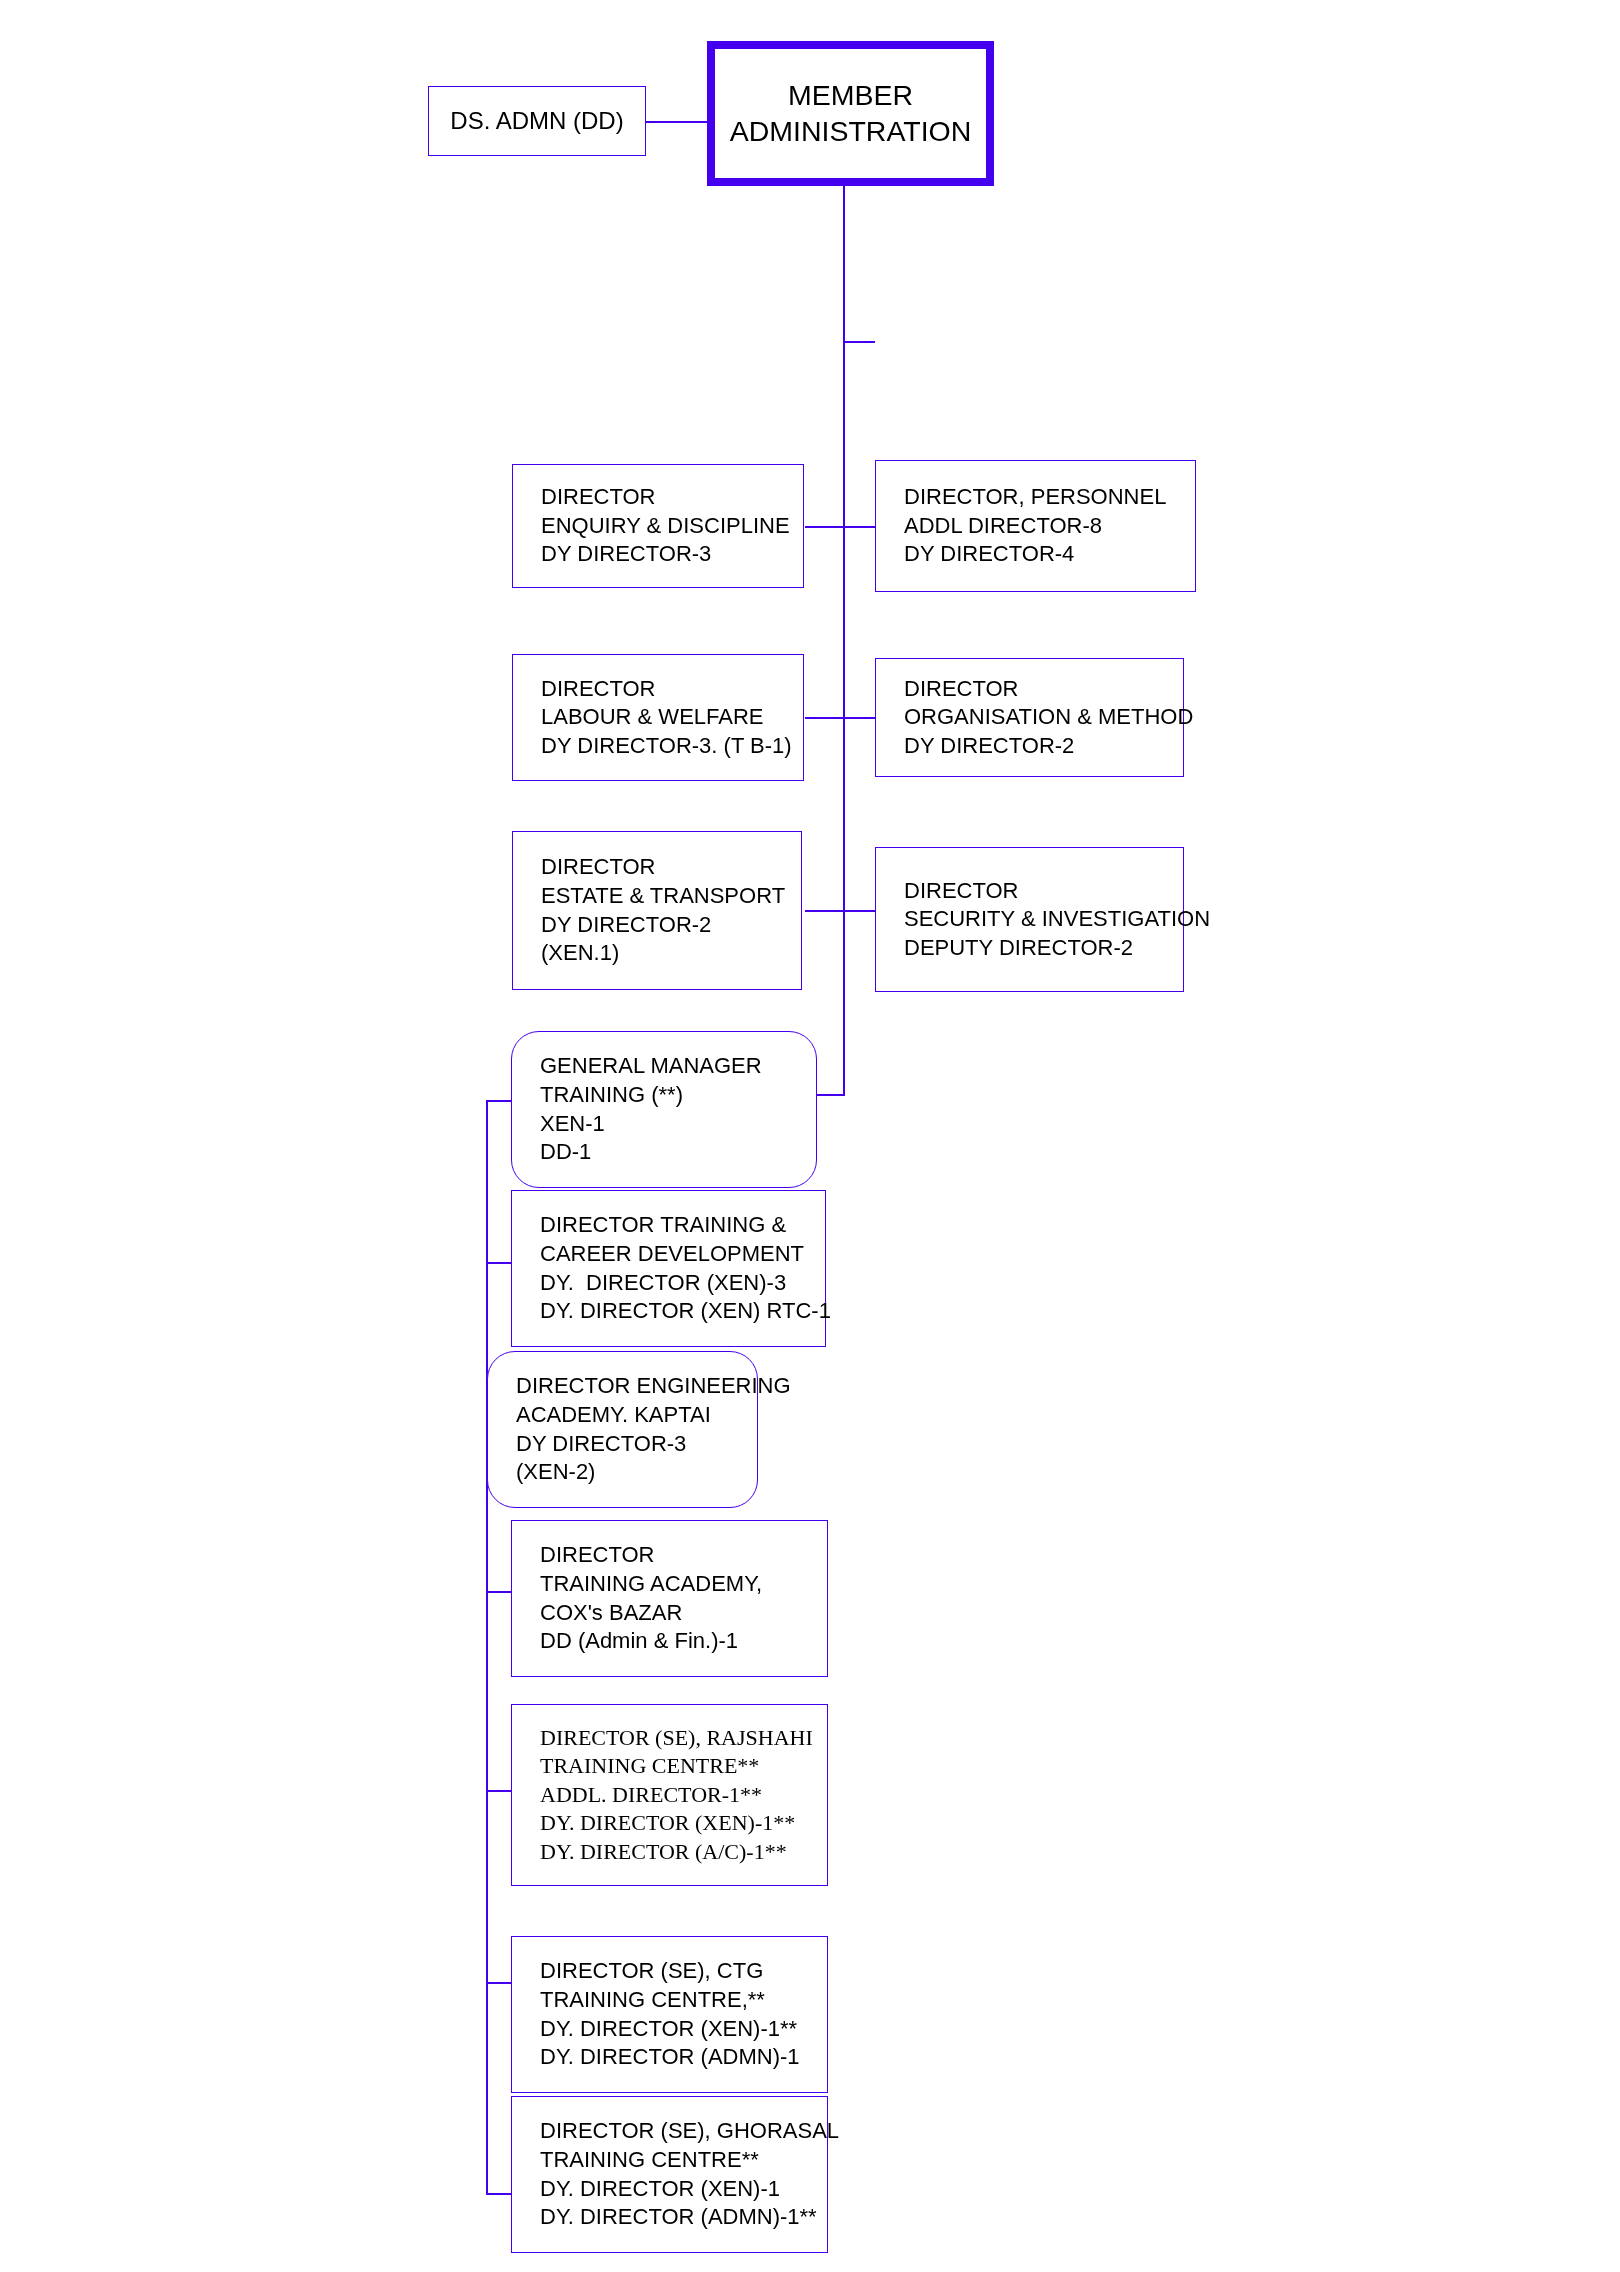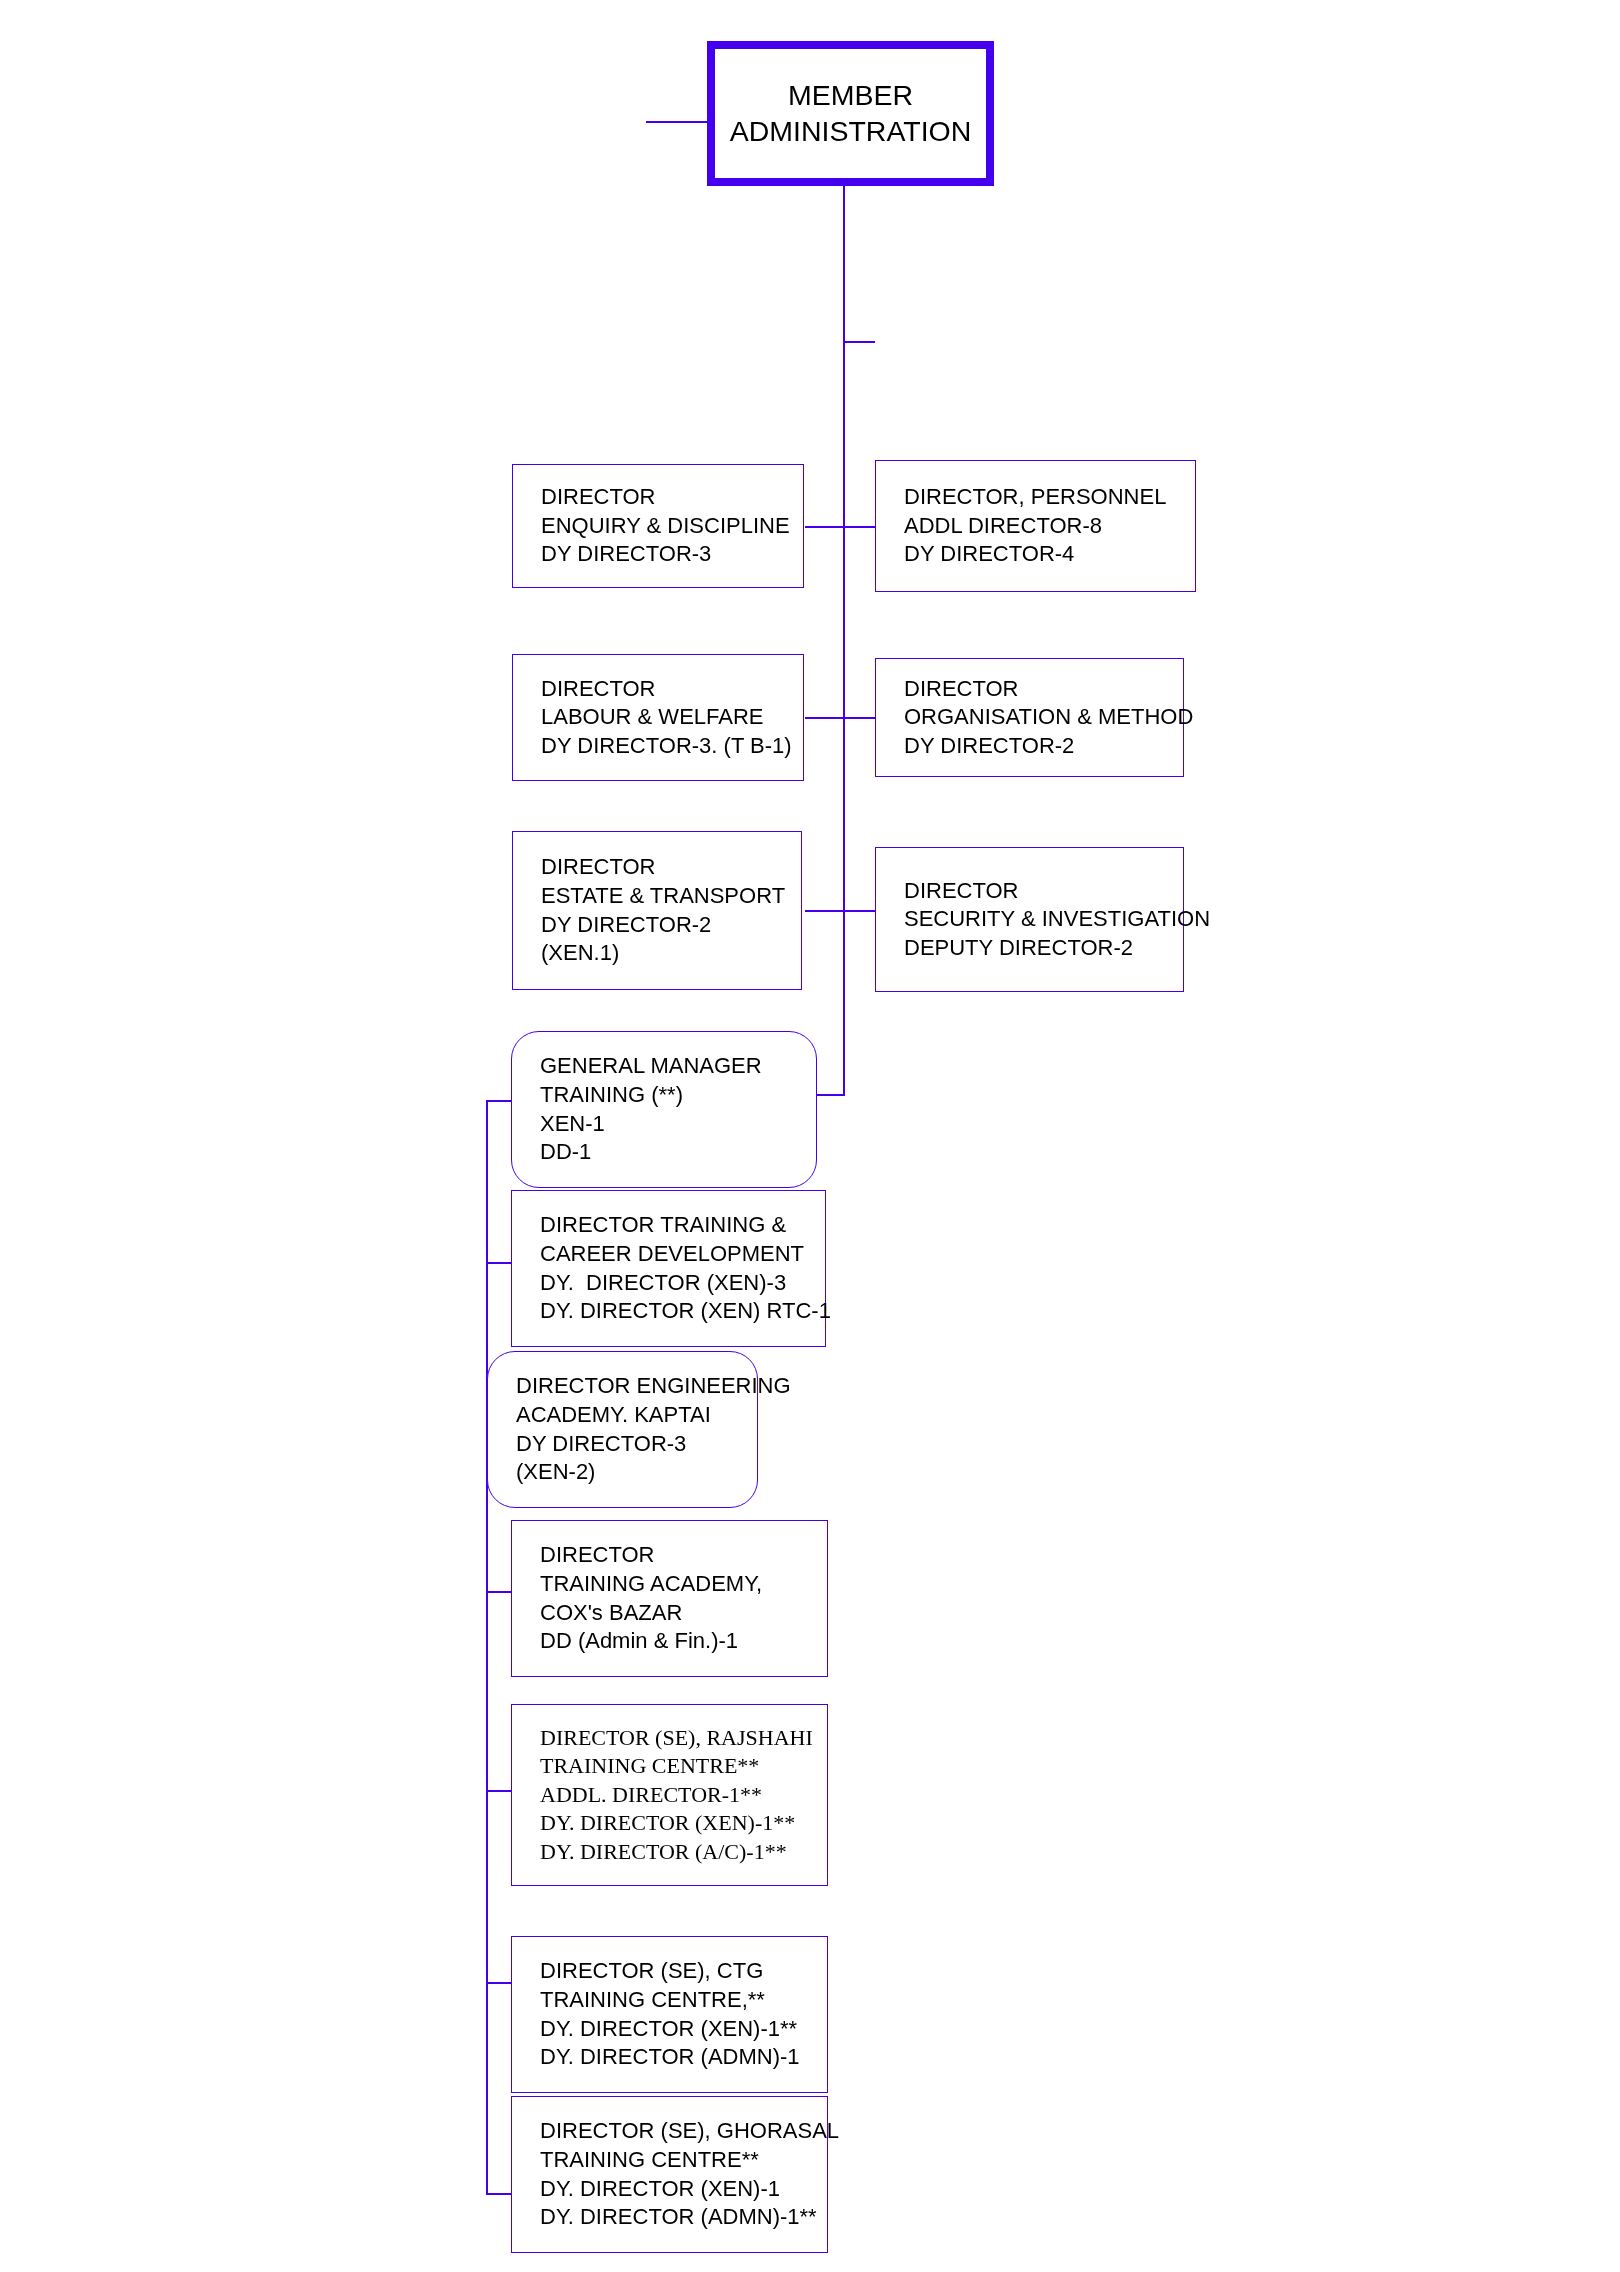--- a/index.html
+++ b/index.html
@@ -92,20 +92,23 @@
   <div class="line line-h" style="left: 486px; top: 1422px; width: 57px; background: rgb(68, 0, 238);"></div>
   <div class="line line-h" style="left: 486px; top: 1591px; width: 57px; background: rgb(68, 0, 238);"></div>
   <div class="line line-h" style="left: 486px; top: 1790px; width: 57px; background: rgb(68, 0, 238);"></div>
   <div class="line line-h" style="left: 486px; top: 1982px; width: 57px; background: rgb(68, 0, 238);"></div>
   <div class="line line-h" style="left: 486px; top: 2193px; width: 57px; background: rgb(68, 0, 238);"></div>
 
   <div class="box box-root" style="left: 707px; top: 41px; width: 287px; height: 145px; border-color: rgb(68, 0, 238);">
     <span class="box-lines t-root"><span class="ln">MEMBER</span><span class="ln">ADMINISTRATION</span></span>
   </div>
 
+  <div class="box" style="left: 428px; top: 86px; width: 218px; height: 70px; border-color: rgb(68, 0, 238);">
+    <span class="box-lines t-lg align-center"><span class="ln">DS. ADMN (DD)</span></span>
+  </div>
 
 
   <div class="box" style="left: 875px; top: 460px; width: 321px; height: 132px; border-color: rgb(68, 0, 238);">
     <span class="box-lines t-md align-left"><span class="ln">DIRECTOR, PERSONNEL</span><span class="ln">ADDL DIRECTOR-8</span><span class="ln">DY DIRECTOR-4</span></span>
   </div>
 
   <div class="box" style="left: 512px; top: 464px; width: 292px; height: 124px; border-color: rgb(68, 0, 238);">
     <span class="box-lines t-md align-left"><span class="ln">DIRECTOR</span><span class="ln">ENQUIRY &amp; DISCIPLINE</span><span class="ln">DY DIRECTOR-3</span></span>
   </div>
 

